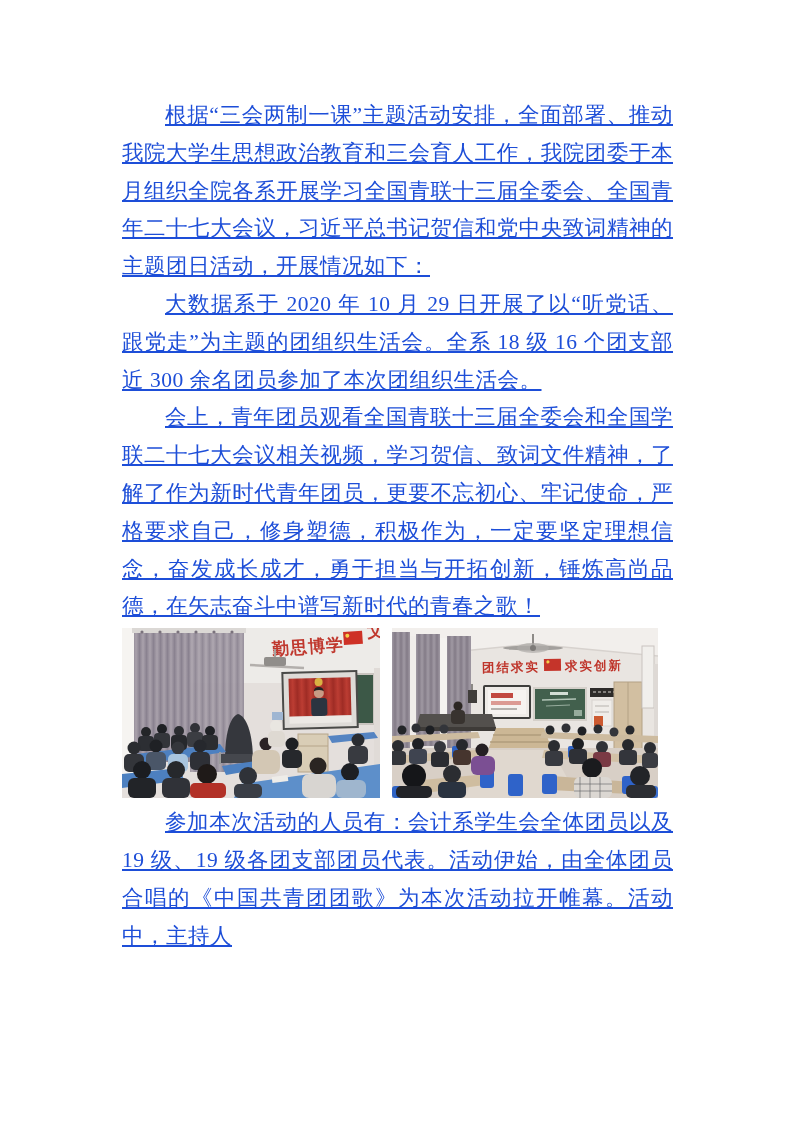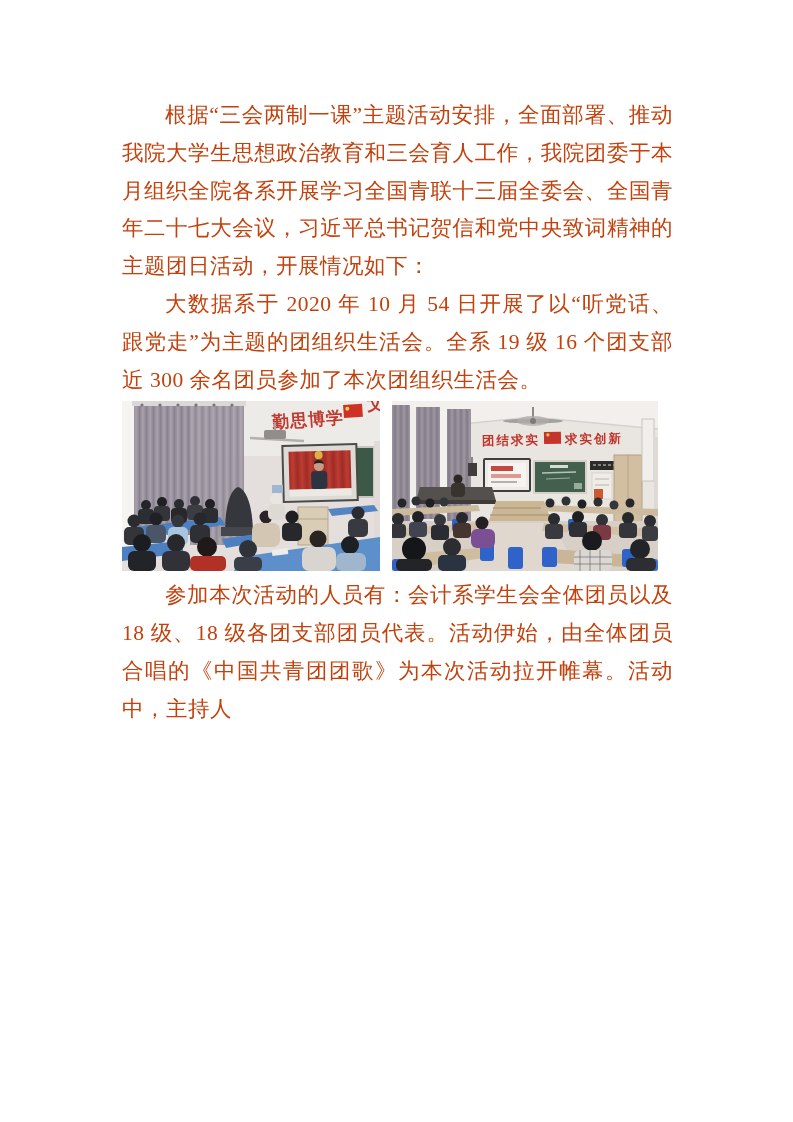--- a/index.html
+++ b/index.html
@@ -11,44 +11,46 @@
     font-family:"Liberation Serif","DejaVu Serif",serif;
   }
   .content{
     position:absolute;
     left:122px;top:97px;width:551px;
   }
   .para{
     margin:0;
     font-size:21.5px;
     line-height:37.8px;
-    color:#c2410c;
+    color:#1d4ed8;
     text-align:justify;
     text-indent:2em;
     letter-spacing:0.5px;
+    text-decoration:underline;
   }
   .photo-row{
     display:flex;
     gap:12px;
     margin:2px 0 6px 0;
   }
   .photo{display:block;flex:0 0 auto;}
   svg text.banner{
     font-family:"Liberation Sans","DejaVu Sans",sans-serif;
     font-weight:bold;
   }
 </style>
 </head>
 <body>
 
 <div class="page">
   <div class="content">
 
     <p class="para">根据“三会两制一课”主题活动安排，全面部署、推动我院大学生思想政治教育和三会育人工作，我院团委于本月组织全院各系开展学习全国青联十三届全委会、全国青年二十七大会议，习近平总书记贺信和党中央致词精神的主题团日活动，开展情况如下：</p>
-    <p class="para">大数据系于 2020 年 10 月 54 日开展了以“听党话、跟党走”为主题的团组织生活会。全系 19 级 16 个团支部近 300 余名团员参加了本次团组织生活会。</p>
+    <p class="para">大数据系于 2020 年 10 月 29 日开展了以“听党话、跟党走”为主题的团组织生活会。全系 18 级 16 个团支部近 300 余名团员参加了本次团组织生活会。</p>
+    <p class="para">会上，青年团员观看全国青联十三届全委会和全国学联二十七大会议相关视频，学习贺信、致词文件精神，了解了作为新时代青年团员，更要不忘初心、牢记使命，严格要求自己，修身塑德，积极作为，一定要坚定理想信念，奋发成长成才，勇于担当与开拓创新，锤炼高尚品德，在矢志奋斗中谱写新时代的青春之歌！</p>
 
     <div class="photo-row">
 
       <svg class="photo" width="258" height="170" viewBox="0 0 258 170">
         <defs>
           <linearGradient id="curtL" x1="0" y1="0" x2="7" y2="0" gradientUnits="userSpaceOnUse" spreadMethod="repeat">
             <stop offset="0" stop-color="#aaa2ac"></stop>
               <stop offset="0.5" stop-color="#8a8290"></stop>
               <stop offset="1" stop-color="#aaa2ac"></stop>
           </linearGradient>
@@ -338,16 +340,16 @@
             <line x1="208" y1="149" x2="208" y2="170" stroke="#5a5c60" stroke-width="1" opacity="0.6"></line>
             <line x1="182" y1="156" x2="220" y2="156" stroke="#5a5c60" stroke-width="1" opacity="0.6"></line>
             <line x1="182" y1="163" x2="220" y2="163" stroke="#5a5c60" stroke-width="1" opacity="0.6"></line>
           </g>
           <circle cx="248" cy="148" r="10" fill="#222428"></circle>
             <rect x="234" y="157" width="30" height="13" rx="5" fill="#2c2e33"></rect>
         </g>
       </svg>
     </div>
 
-    <p class="para">参加本次活动的人员有：会计系学生会全体团员以及 18 级、18 级各团支部团员代表。活动伊始，由全体团员合唱的《中国共青团团歌》为本次活动拉开帷幕。活动中，主持人</p>
+    <p class="para">参加本次活动的人员有：会计系学生会全体团员以及 19 级、19 级各团支部团员代表。活动伊始，由全体团员合唱的《中国共青团团歌》为本次活动拉开帷幕。活动中，主持人</p>
 
   </div>
 </div>
 
 </body></html>

